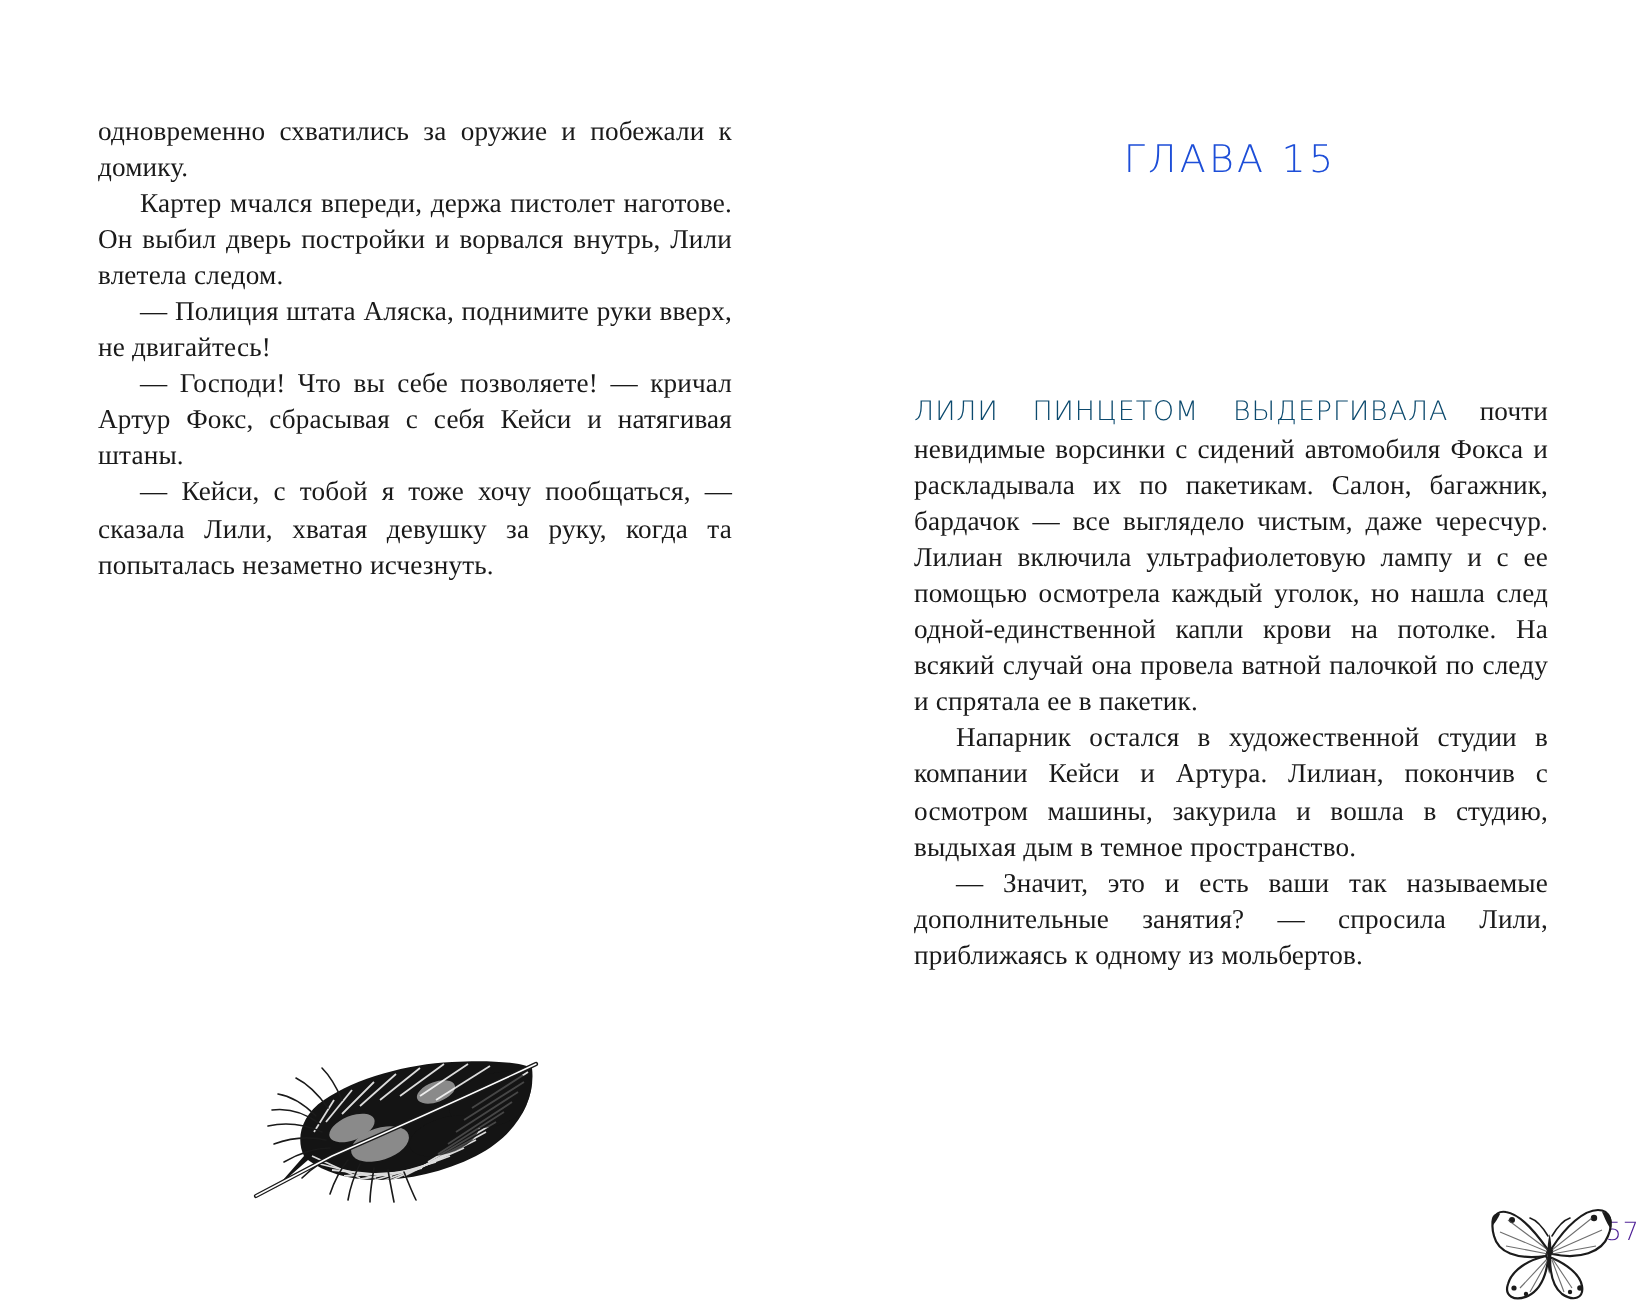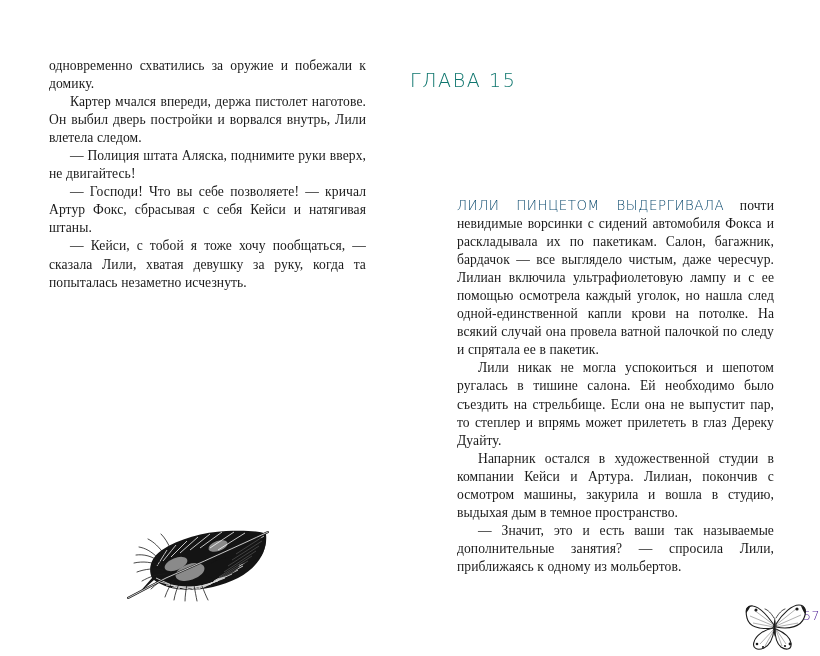--- a/index.html
+++ b/index.html
@@ -38,26 +38,26 @@
     width: 317px;
     font-family: Liberation Serif, serif;
   }
 
   
   .page-right .chapter-heading {
     position: absolute;
     left: 0;
     right: 0;
     top: 57px;
-    text-align: left;
+    text-align: center;
     font-family: "DejaVu Sans", "Liberation Sans", sans-serif;
     font-weight: 300;
     font-size: 19px;
     letter-spacing: 1.6px;
-    color: #0f766e;
+    color: #1d4ed8;
     line-height: 1.1;
   }
 
   .page-right .text-column {
     position: absolute;
     left: 47px;
     top: 197px;
     width: 317px;
   }
 
@@ -203,21 +203,20 @@
     </div>
 
   </div>
 
   <div class="page page-right">
 
     <h1 class="chapter-heading">ГЛАВА 15</h1>
 
     <div class="text-column">
       <p class="para no-indent"><span class="opener-lead">ЛИЛИ ПИНЦЕТОМ ВЫДЕРГИВАЛА</span><span> почти невидимые ворсинки с сидений автомобиля Фокса и раскладывала их по пакетикам. Салон, багажник, бардачок — все выглядело чистым, даже чересчур. Лилиан включила ультрафиолетовую лампу и с ее помощью осмотрела каждый уголок, но нашла след одной-единственной капли крови на потолке. На всякий случай она провела ватной палочкой по следу и спрятала ее в пакетик.</span></p>
-      <p class="para">Лили никак не могла успокоиться и шепотом ругалась в тишине салона. Ей необходимо было съездить на стрельбище. Если она не выпустит пар, то степлер и впрямь может прилететь в глаз Дереку Дуайту.</p>
       <p class="para">Напарник остался в художественной студии в компании Кейси и Артура. Лилиан, покончив с осмотром машины, закурила и вошла в студию, выдыхая дым в темное пространство.</p>
       <p class="para">— Значит, это и есть ваши так называемые дополнительные занятия? — спросила Лили, приближаясь к одному из мольбертов.</p>
     </div>
 
     <div class="folio">157</div>
 
     <div class="butterfly-ornament">
       <svg viewBox="0 0 74 54" width="74" height="54" aria-hidden="true">
         <g stroke="#1b1b1b" fill="#ffffff" stroke-width="1.1" stroke-linejoin="round">
 

